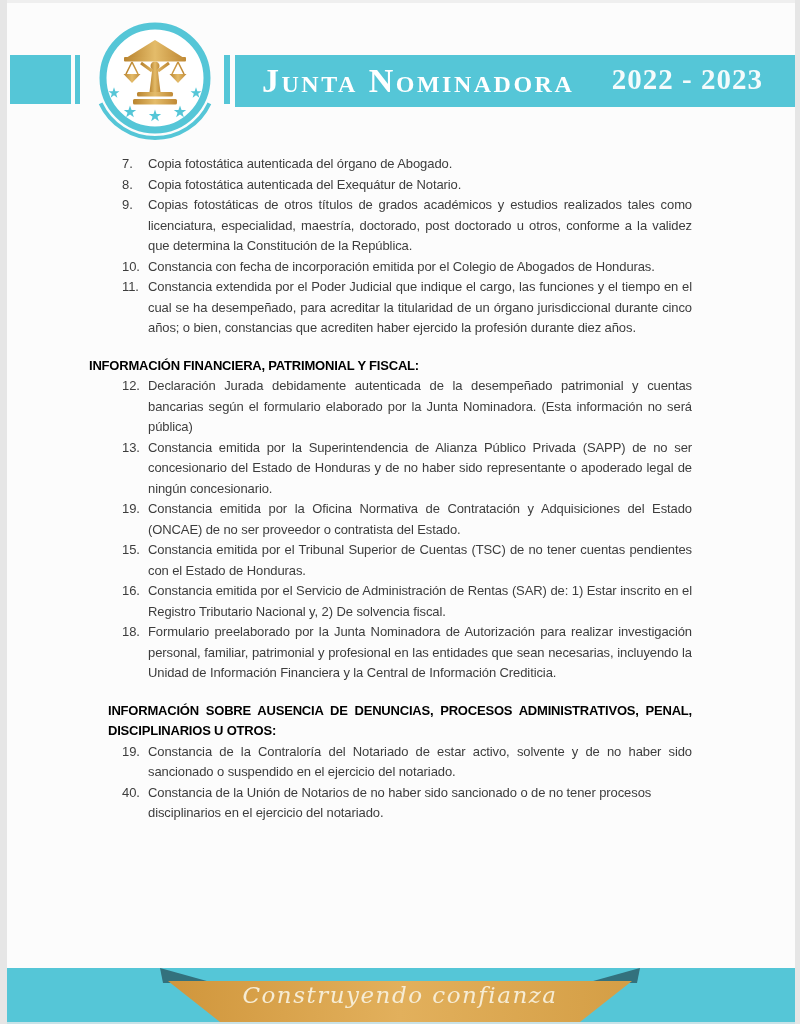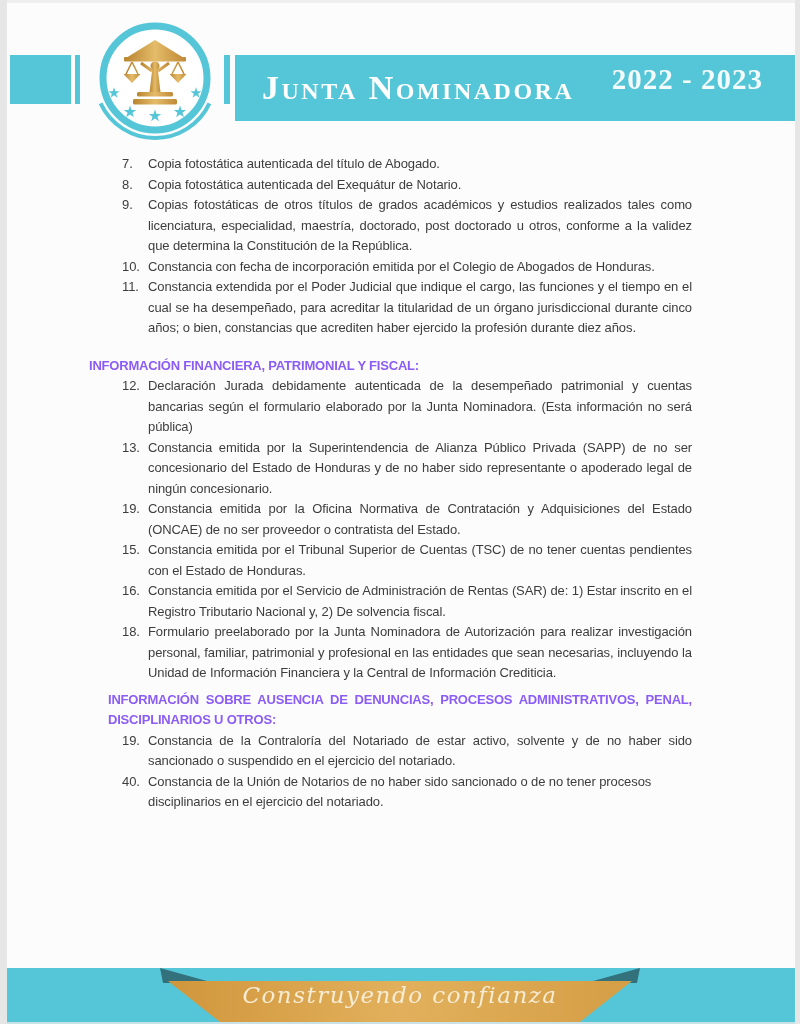--- a/index.html
+++ b/index.html
@@ -12,21 +12,21 @@
   .edge{position:absolute;background:#E6E6E6;z-index:50;}
   .edge.left{left:0;top:0;width:7px;height:100%;}
   .edge.right{right:0;top:0;width:5px;height:100%;}
   .edge.top{left:0;top:0;width:100%;height:3px;background:#EFEFEF;}
 
   
   .accent-rect{position:absolute;left:10px;top:55px;width:61px;height:49px;background:#55C6D7;}
   .accent-bar1{position:absolute;left:75px;top:55px;width:5px;height:49px;background:#55C6D7;}
   .accent-bar2{position:absolute;left:224px;top:55px;width:6px;height:49px;background:#55C6D7;}
   .banner{
-    position:absolute;left:235px;top:55px;right:5px;height:66px;background:#55C6D7;
+    position:absolute;left:235px;top:55px;right:5px;height:52px;background:#55C6D7;
     display:flex;align-items:center;
   }
   .banner-title{
     font-family:"Liberation Serif",serif;font-variant:small-caps;
     color:#FFFFFF;font-size:34px;font-weight:600;letter-spacing:2.5px;
     padding-left:27px;white-space:nowrap;
   }
   .banner-years{
     position:absolute;right:32px;top:0;height:49px;display:flex;align-items:center;
     font-family:"Liberation Serif",serif;color:#F4FBFC;font-size:29px;font-weight:bold;
@@ -34,24 +34,24 @@
   }
   .logo{position:absolute;left:90px;top:13px;width:130px;height:130px;z-index:10;}
 
   
   .doc-body{
     position:absolute;left:0;top:154px;width:800px;
     padding:0 108px 0 89px;box-sizing:border-box;
     color:#3D3D3D;font-size:13px;line-height:20.5px;letter-spacing:-0.1px;
   }
   .section-heading{
-    font-weight:bold;color:#8b5cf6;text-align:justify;letter-spacing:-0.2px;
+    font-weight:bold;color:#000000;text-align:justify;letter-spacing:-0.2px;
   }
   .h1{margin-top:17px;}
-  .h2{margin-top:6px;margin-left:19px;}
+  .h2{margin-top:17px;margin-left:19px;}
   .item{display:flex;margin-left:33px;}
   .item .num{flex:0 0 26px;}
   .item .txt{flex:1 1 auto;text-align:justify;}
   .item.no-justify .txt{text-align:left;}
 
   
   .footer{position:absolute;left:0;bottom:0;width:800px;height:56px;z-index:40;}
   .footer svg{position:absolute;left:0;top:0;}
   .slogan{
     position:absolute;left:0;top:13px;width:100%;height:28px;
@@ -113,21 +113,21 @@
         <use href="#star" transform="translate(65,103) scale(1.3)"></use>
         <use href="#star" transform="translate(90,99) scale(1.3)"></use>
       </g>
     </svg>
   </div>
 
   <div class="doc-body">
 
     <div class="item">
       <span class="num">7.</span>
-      <span class="txt">Copia fotostática autenticada del título de Abogado.</span>
+      <span class="txt">Copia fotostática autenticada del órgano de Abogado.</span>
     </div>
     <div class="item">
       <span class="num">8.</span>
       <span class="txt">Copia fotostática autenticada del Exequátur de Notario.</span>
     </div>
     <div class="item">
       <span class="num">9.</span>
       <span class="txt">Copias fotostáticas de otros títulos de grados académicos y estudios realizados tales como licenciatura, especialidad, maestría, doctorado, post doctorado u otros, conforme a la validez que determina la Constitución de la República.</span>
     </div>
     <div class="item">

